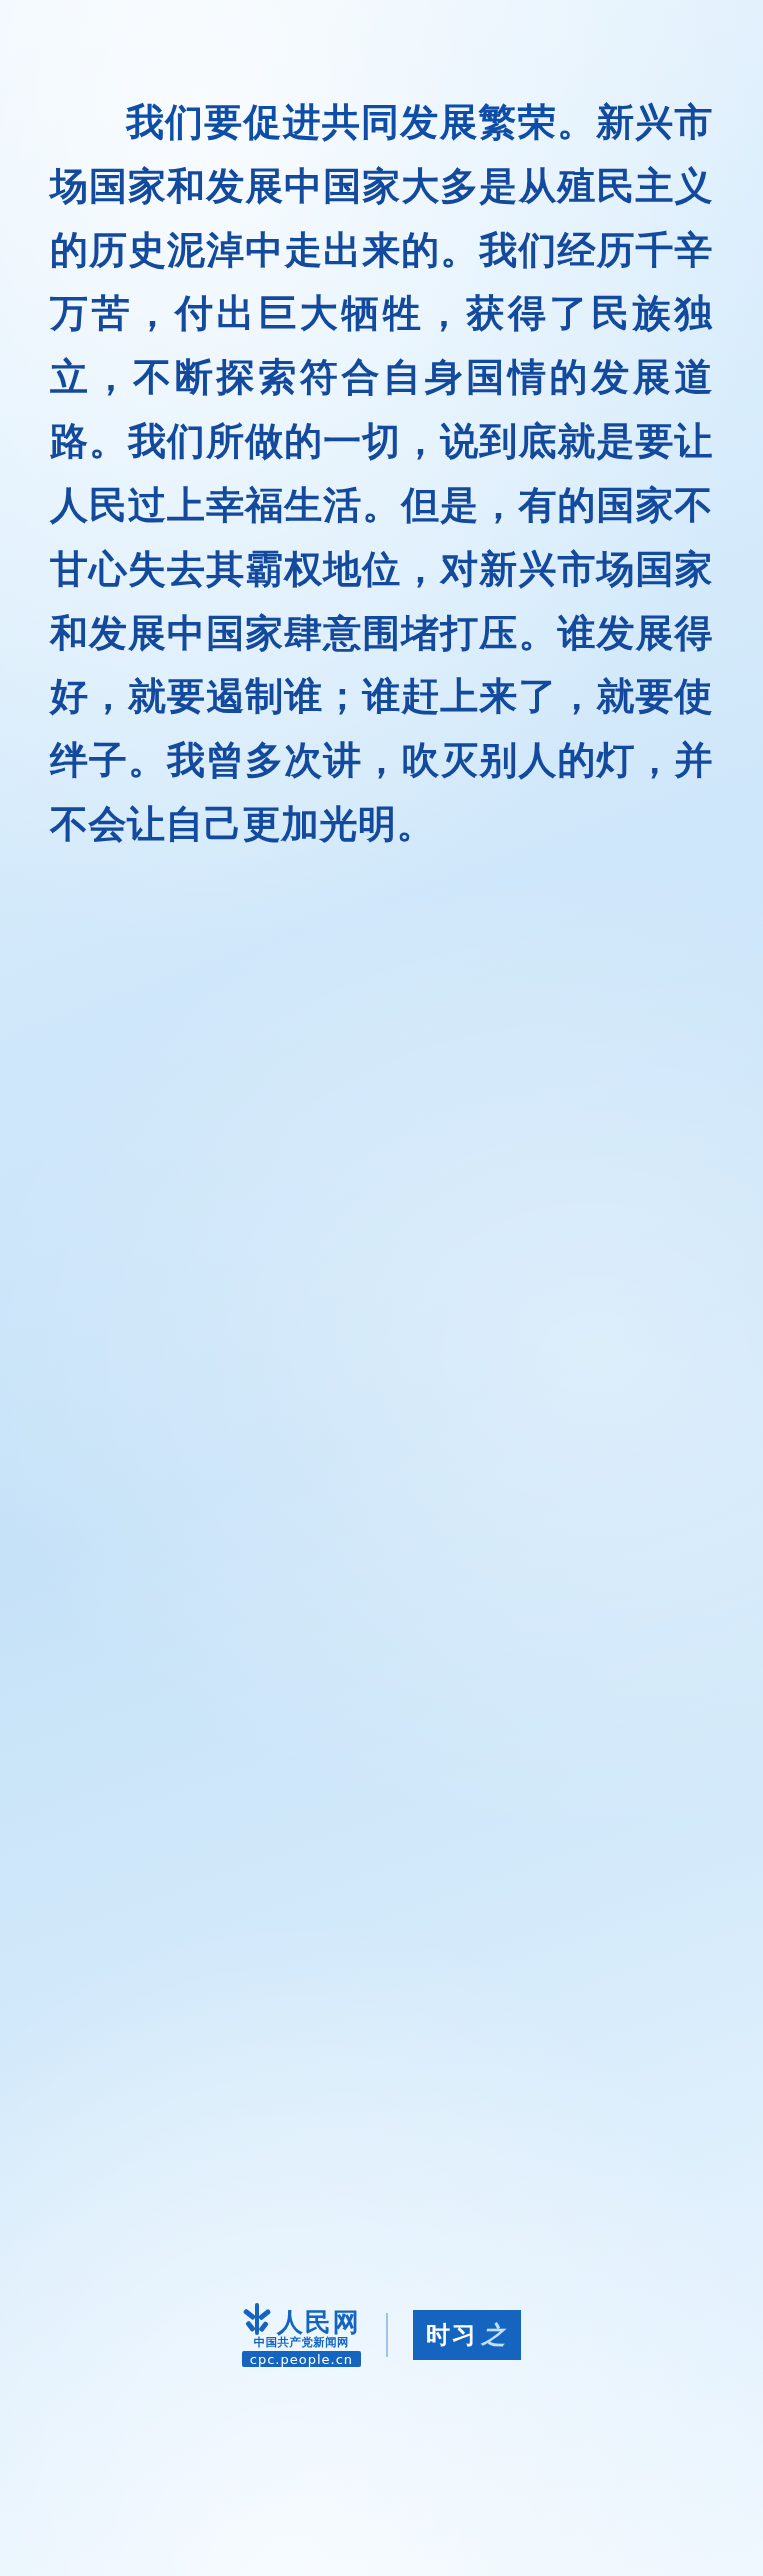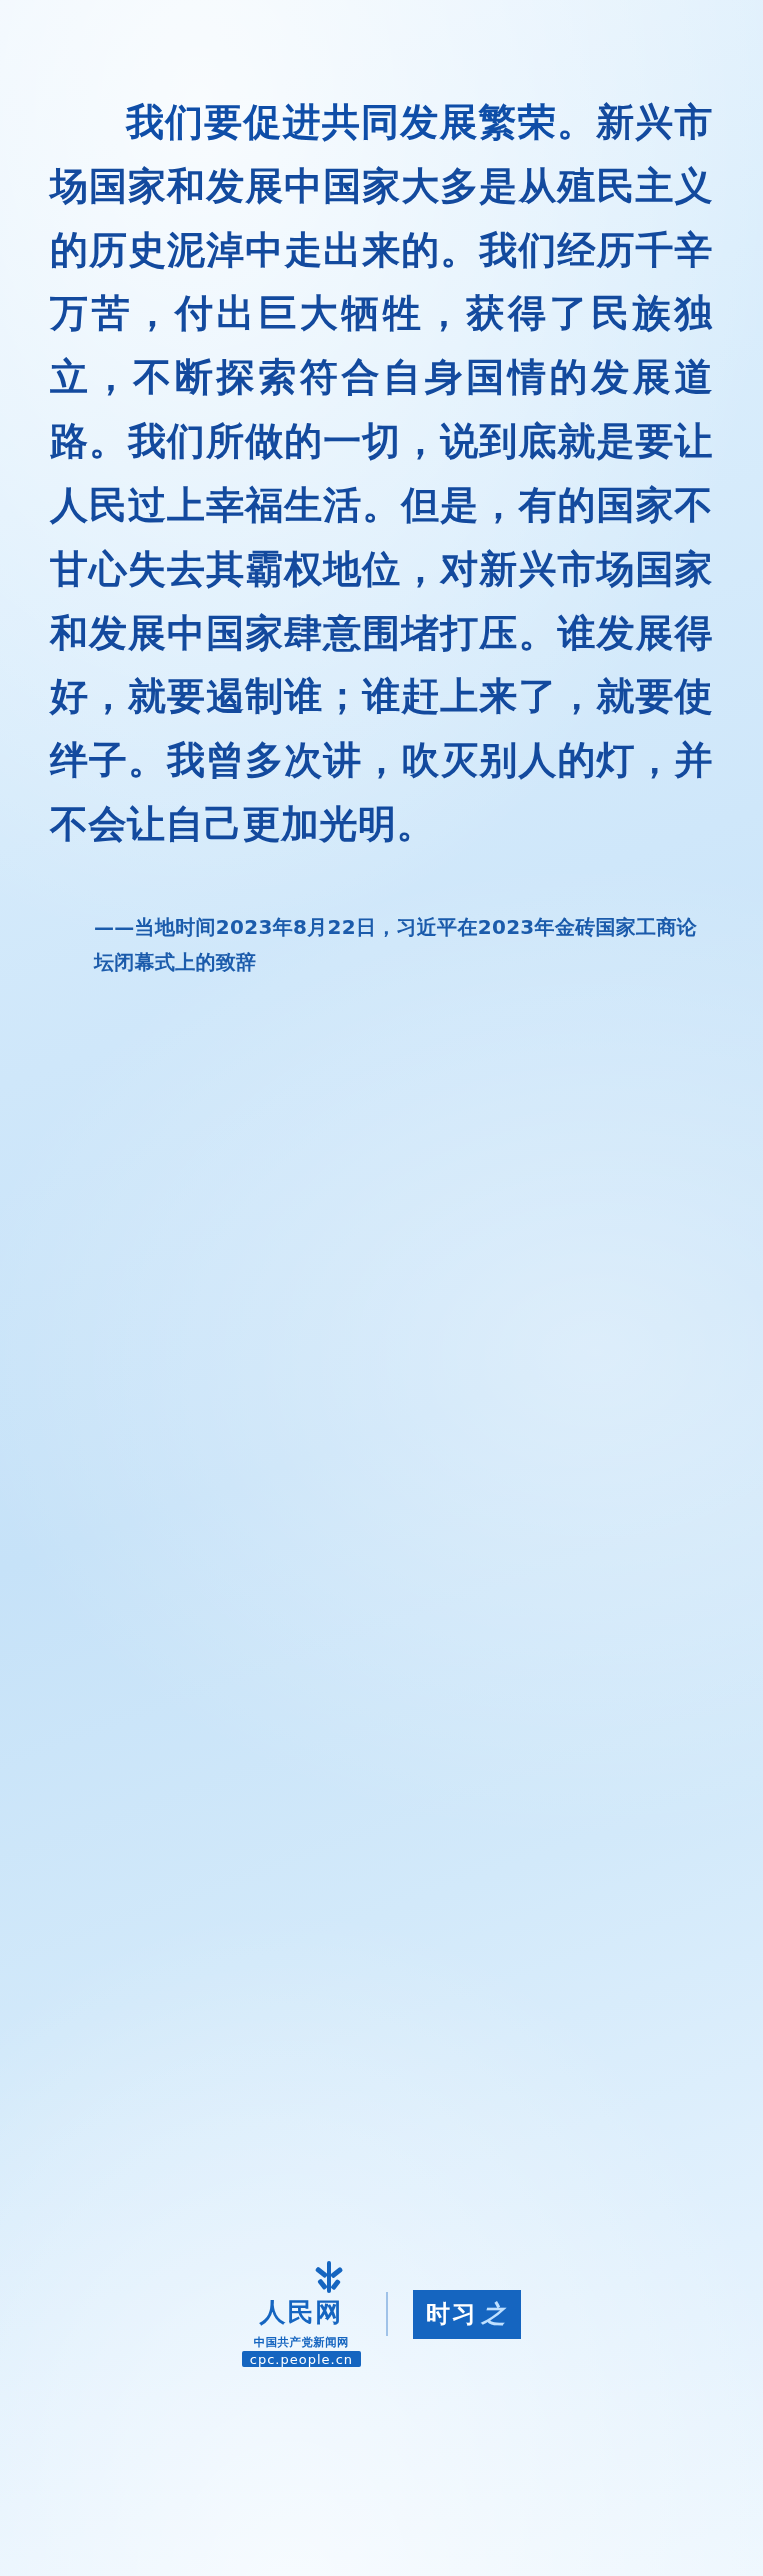--- a/index.html
+++ b/index.html
@@ -80,21 +80,20 @@
   .pd-logo {
     display: flex;
     flex-direction: column;
     align-items: center;
     line-height: 1;
   }
   .pd-logo-row {
     display: flex;
     align-items: flex-end;
     gap: 5.7px;
-    flex-direction: column;
   }
   .pd-mark {
     width: 29px; height: 32px;
     position: relative;
   }
   .pd-mark i {
     position: absolute;
     background: #1565c0;
     border-radius: 1.9px;
     display: block;
@@ -104,21 +103,21 @@
   .pd-mark i:nth-child(3) { left: 15.3px; top: 8.6px; width: 13.4px; height: 4.8px; transform: rotate(-38deg); }
   .pd-mark i:nth-child(4) { left: 2.9px;  top: 21px; width: 11.4px; height: 4.8px; transform: rotate(52deg); }
   .pd-mark i:nth-child(5) { left: 15.3px; top: 21px; width: 11.4px; height: 4.8px; transform: rotate(-52deg); }
   .pd-name {
     color: #1565c0;
     font-size: 26px;
     font-weight: bold;
     letter-spacing: 1.9px;
   }
   .pd-sub {
-    margin-top: 12px;
+    margin-top: 2px;
     color: #1565c0;
     font-size: 11.4px;
     font-weight: bold;
     letter-spacing: 0.5px;
   }
   .pd-url {
     margin-top: 2.9px;
     background: #1565c0;
     color: #ffffff;
     font-size: 13px;
@@ -163,21 +162,20 @@
 
 <div class="page">
 
   <div class="article">
 
     <p class="para"><span class="highlight">我们要促进共同发展繁荣。</span><span>新兴市场国家和发展中国家大多是从殖民主义的历史泥淖中走出来的。我们经历千辛万苦，付出巨大牺牲，获得了民族独立，不断探索符合自身国情的发展道路。我们所做的一切，说到底就是要让人民过上幸福生活。但是，有的国家不甘心失去其霸权地位，对新兴市场国家和发展中国家肆意围堵打压。谁发展得好，就要遏制谁；谁赶上来了，就要使绊子。我曾多次讲，吹灭别人的灯，并不会让自己更加光明。</span></p>
 
 
   </div>
 
-  <div class="source">——当地时间2023年8月22日，习近平在2023年金砖国家工商论坛闭幕式上的致辞</div>
 
   <div class="footer">
 
     <div class="pd-logo">
       <div class="pd-logo-row">
         <span class="pd-mark">
           <i></i>
             <i></i>
             <i></i>
             <i></i>

